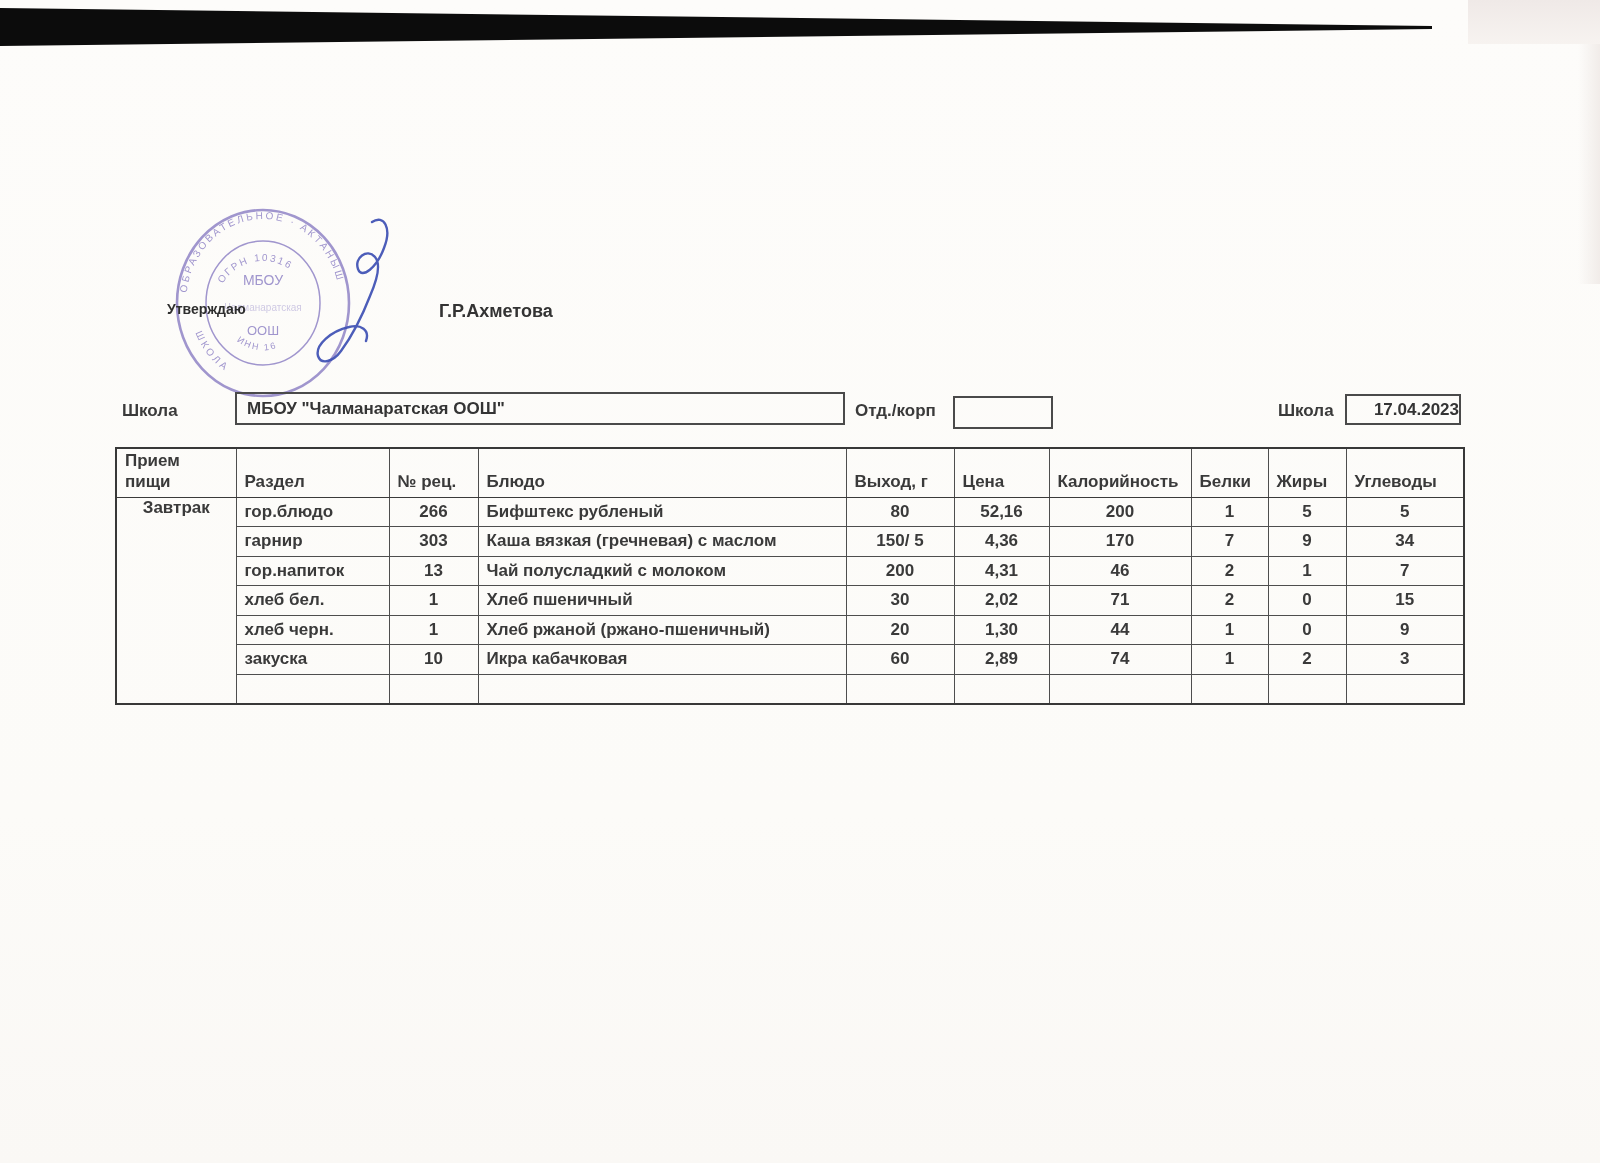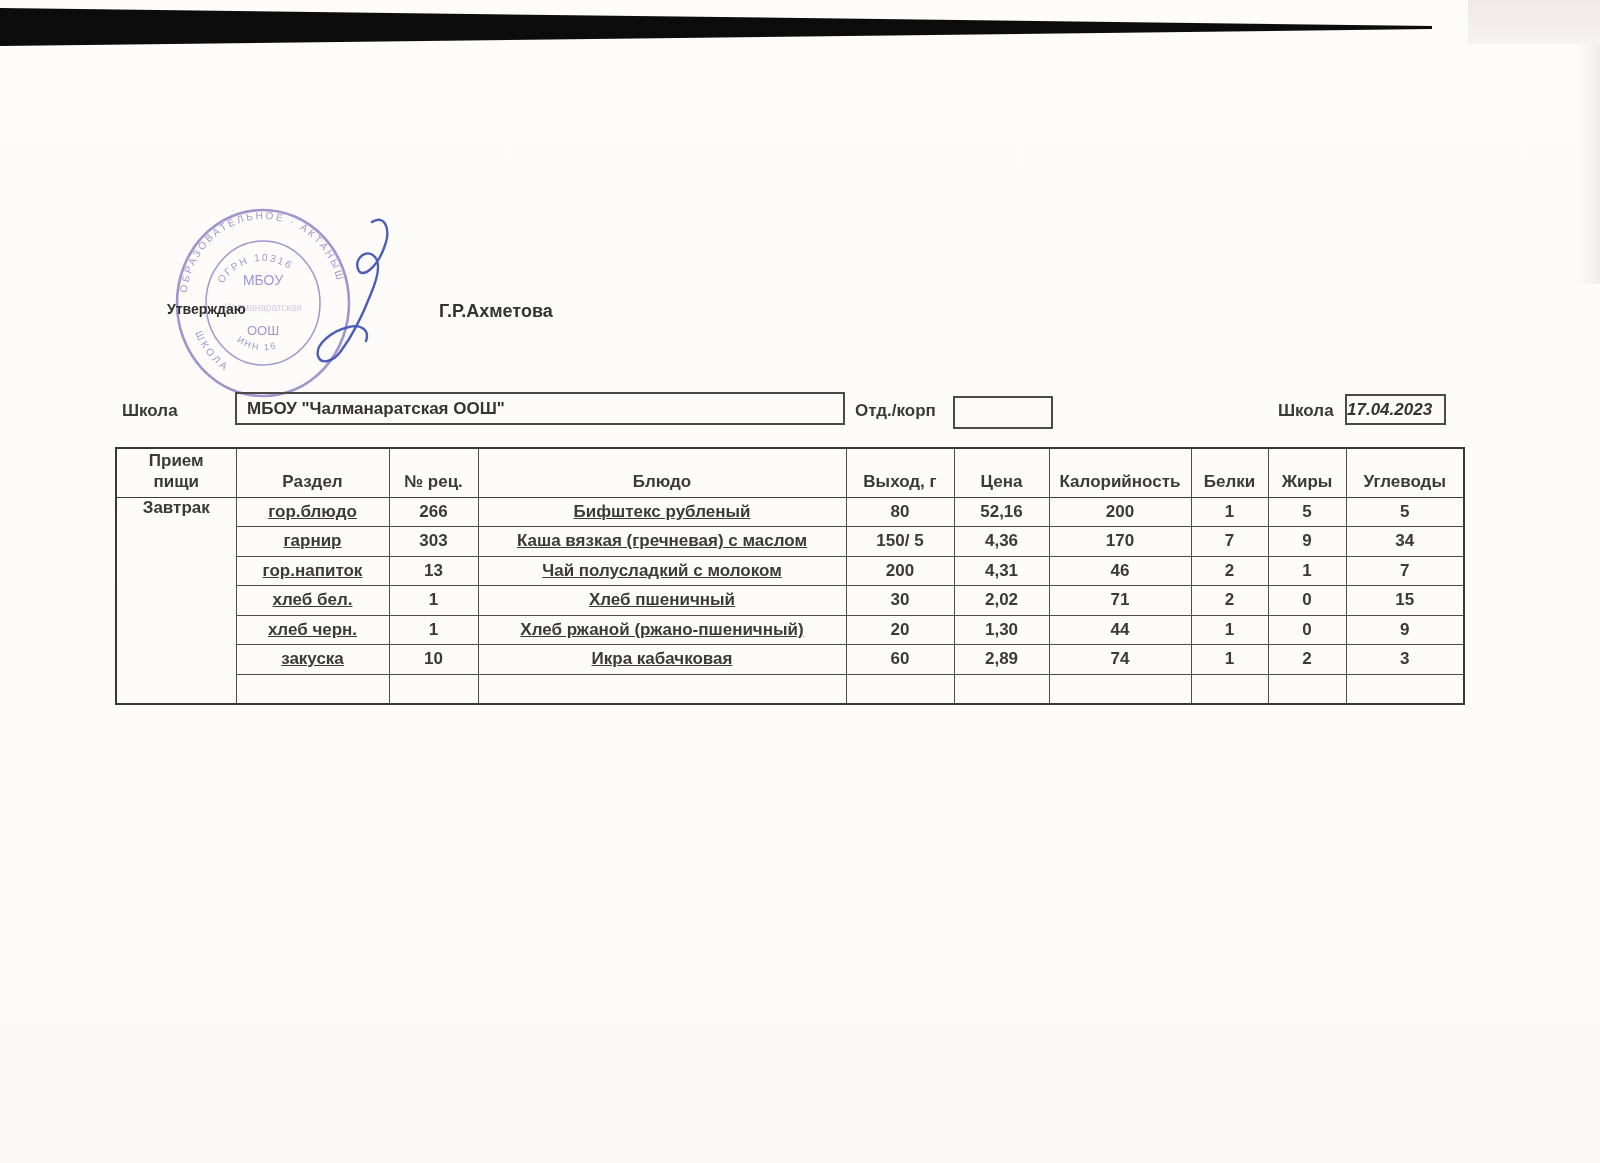--- a/index.html
+++ b/index.html
@@ -22,32 +22,32 @@
   
   .approve-label{position:absolute;left:167px;top:301px;font-size:14px;font-weight:bold;color:#2e2e2e;}
   .approver-name{position:absolute;left:439px;top:301px;font-size:18px;font-weight:bold;color:#333;}
   
   .fld-label{position:absolute;font-size:17px;font-weight:bold;color:#3a3a3a;}
   .fld-box{position:absolute;border:2px solid #4a4a4a;background:transparent;box-sizing:border-box;}
   .fld-value{font-size:17px;font-weight:bold;color:#343434;white-space:nowrap;}
   #school-box{left:235px;top:392px;width:610px;height:33px;}
   #school-box .fld-value{padding-left:10px;line-height:30px;}
   #dept-box{left:953px;top:396px;width:100px;height:33px;}
-  #date-box{left:1345px;top:394px;width:101px;height:31px;text-align:left;font-style:italic;}
+  #date-box{left:1345px;top:394px;width:116px;height:31px;text-align:right;}
   #date-box .fld-value{line-height:28px;}
   
   table.menu{position:absolute;left:115px;top:447px;width:1348px;table-layout:fixed;
     border-collapse:collapse;border:2.5px solid #383838;font-size:17px;font-weight:bold;color:#3a3a3a;}
   table.menu td{border:1.2px solid #4e4e4e;padding:0 8px;overflow:hidden;white-space:nowrap;}
-  table.menu thead td{vertical-align:bottom;text-align:center;padding-bottom:4px;
+  table.menu thead td{vertical-align:bottom;text-align:left;padding-bottom:4px;
     border-bottom:1.8px solid #3a3a3a;white-space:normal;line-height:1.25;}
   table.menu thead tr{height:49px;}
   table.menu tbody tr{height:29.5px;}
   td.meal{vertical-align:top;padding-top:3px;text-align:center;}
-  td.lt{text-align:center;text-decoration:underline;}
+  td.lt{text-align:left;}
   td.rt{text-align:center;}
 </style>
 </head>
 <body>
 
 <div class="page">
 
   <div class="scan-bar"></div>
   <div class="scan-corner"></div>
   <div class="scan-right"></div>

